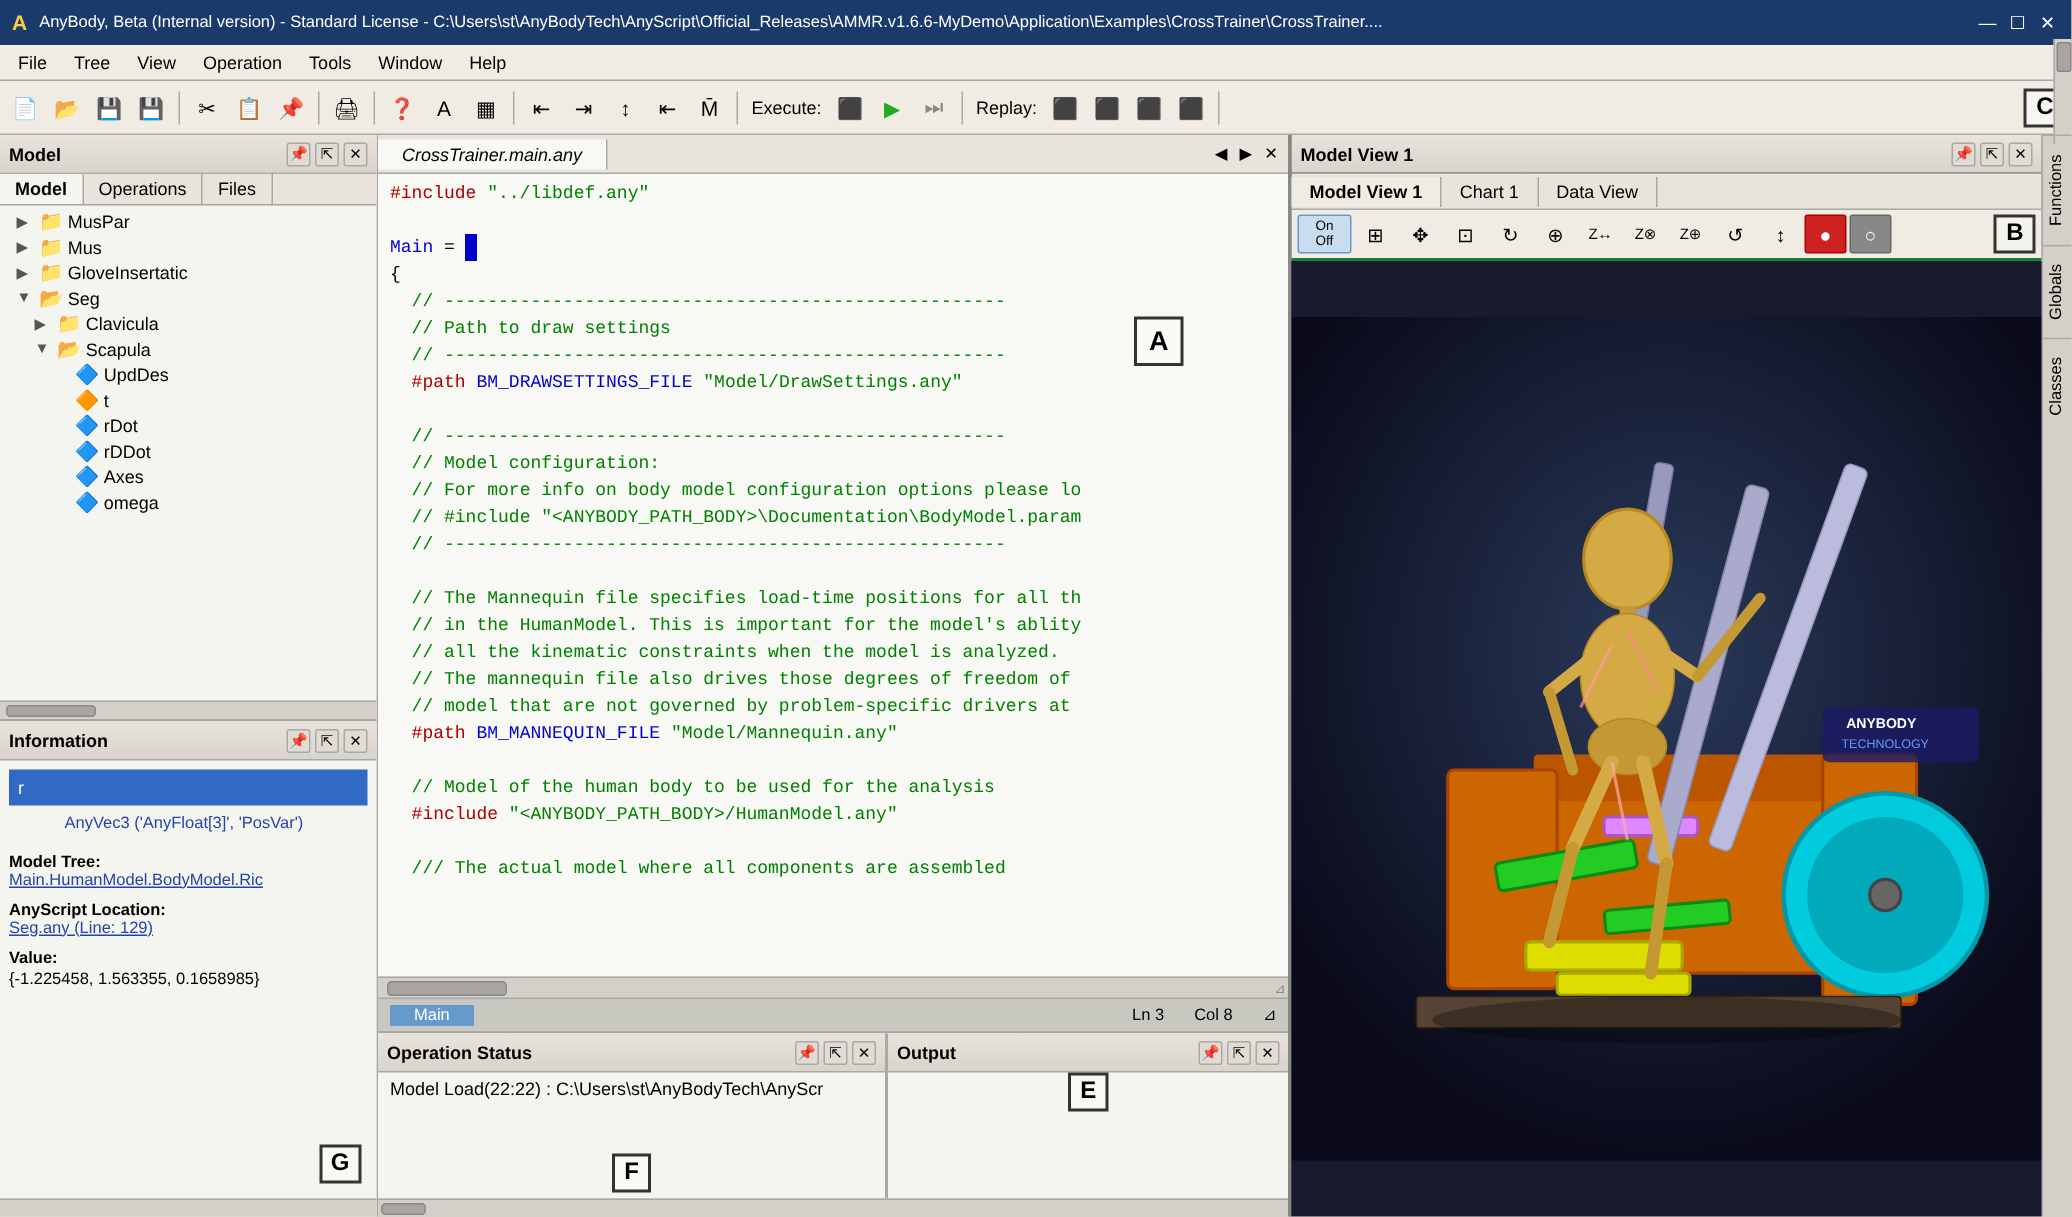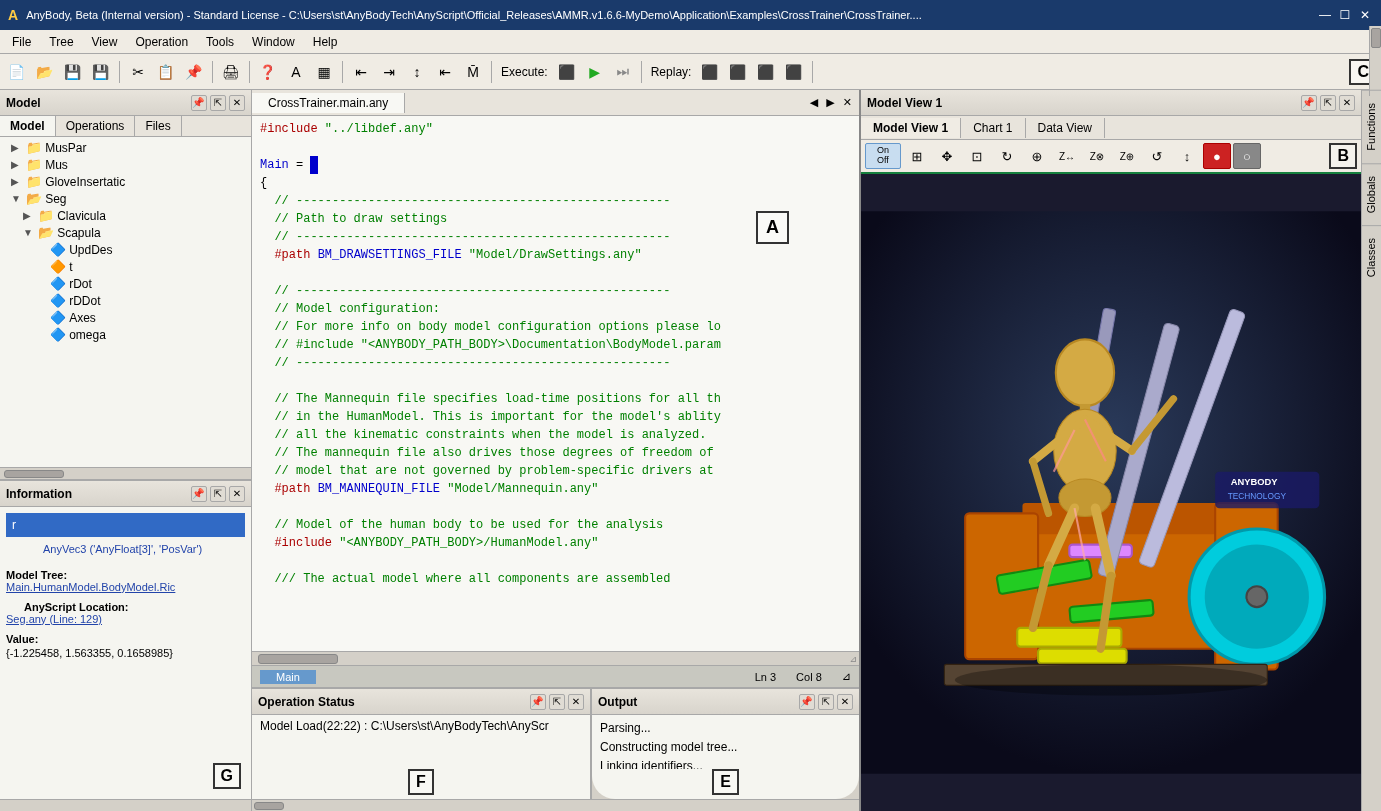--- a/index.html
+++ b/index.html
@@ -129,20 +129,21 @@
     .tab-bar {
       display: flex; align-items: center; background: #e8e4dc;
       border-bottom: 1px solid #a8a8a8; height: 26px;
     }
     .code-tab {
       padding: 3px 16px; font-size: 12px; cursor: pointer;
       background: #c8c4bc; border-right: 1px solid #a8a8a8;
     }
     .code-tab.active {
       background: #f8f8f4;
+      font-style: italic;
     }
     .tab-nav { margin-left: auto; display: flex; align-items: center; gap: 2px; padding-right: 4px; }
     .tab-nav-btn { font-size: 11px; cursor: pointer; padding: 0 3px; }
 
     .code-area {
       flex: 1; overflow: auto; padding: 4px 8px;
       font-family: 'Courier New', monospace; font-size: 12px;
       line-height: 1.5; background: #f8f8f4; white-space: pre;
     }
     .code-kw { color: #0000cc; font-weight: normal; }
@@ -162,21 +163,21 @@
     #bottom-panels {
       display: flex; height: 110px;
     }
     #operation-panel {
       width: 340px; background: #f5f5f0;
       border-right: 2px solid #a8a8a8;
       display: flex; flex-direction: column;
     }
     #output-panel {
       flex: 1; background: #f5f5f0;
-      display: flex; flex-direction: column; border-radius: 23px;
+      display: flex; flex-direction: column;
     }
     .output-content {
       flex: 1; overflow: auto; padding: 4px 8px; font-size: 12px; line-height: 1.6;
     }
     .op-content {
       flex: 1; overflow: auto; padding: 4px 8px; font-size: 12px;
     }
 
     
     #right-panel {
@@ -409,21 +410,21 @@
           <div class="panel-ctrl-btn">✕</div>
         </div>
       </div>
       <div class="info-content">
         <input type="text" class="info-search" value="r" style="">
         <div class="info-text">AnyVec3 ('AnyFloat[3]', 'PosVar')</div>
 
         <div class="info-section-title" style="margin-top:10px;">Model Tree:</div>
         <div class="info-link">Main.HumanModel.BodyModel.Ric</div>
 
-        <div class="info-section-title" style="margin-top:8px;margin-left:18px;">AnyScript Location:</div>
+        <div class="info-section-title" style="margin-top:8px;">AnyScript Location:</div>
         <div class="info-link">Seg.any (Line: 129)</div>
 
         <div class="info-section-title" style="margin-top:8px;">Value:</div>
         <div class="info-value">{-1.225458, 1.563355, 0.1658985}</div>
       </div>
 
       <div style="position:relative;">
         <div style="position:absolute;right:10px;bottom:10px;border:2px solid #333;padding:2px 6px;font-size:16px;font-weight:bold;background:rgba(255,255,255,0.3);">G</div>
       </div>
       <div style="height:12px;background:#d4d0c8;border-top:1px solid #a8a8a8;"></div>
@@ -507,26 +508,20 @@
       </div>
 
       <div id="output-panel">
         <div class="panel-header">
           <span class="panel-header-title">Output</span>
           <div class="panel-header-controls">
             <div class="panel-ctrl-btn">📌</div>
             <div class="panel-ctrl-btn">⇱</div>
             <div class="panel-ctrl-btn">✕</div>
           </div>
-        </div>
-        <div class="output-content">
-          <div>Parsing...</div>
-          <div>Constructing model tree...</div>
-          <div>Linking identifiers...</div>
-
         </div>
 
         <div style="display:flex;align-items:center;justify-content:center;">
           <div style="border:2px solid #333;padding:2px 6px;font-size:16px;font-weight:bold;background:rgba(255,255,255,0.3);margin-bottom:4px;">E</div>
         </div>
 
         <div style="position:absolute;right:0;top:26px;width:12px;height:70px;background:#d4d0c8;border-left:1px solid #a8a8a8;">
           <div style="width:10px;height:20px;background:#a8a4a0;border:1px solid #888;border-radius:2px;margin:2px auto;"></div>
         </div>
       </div>

